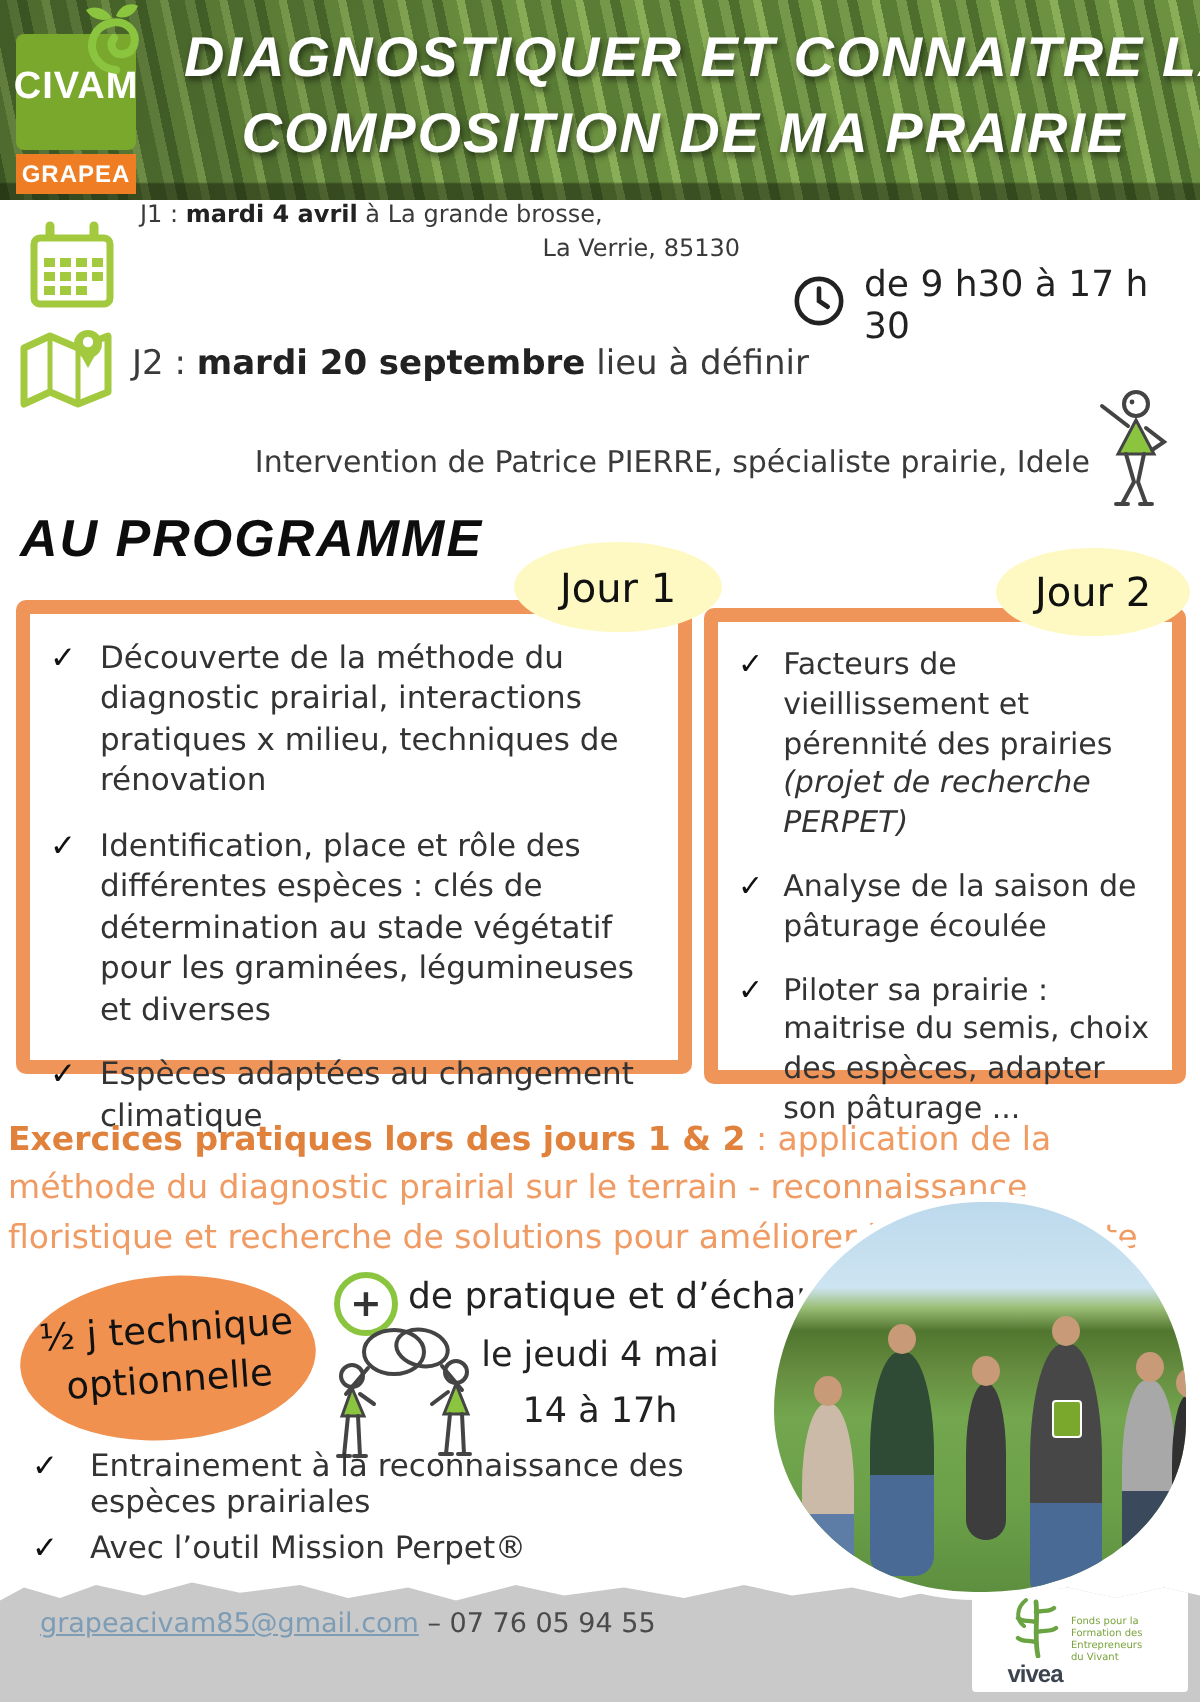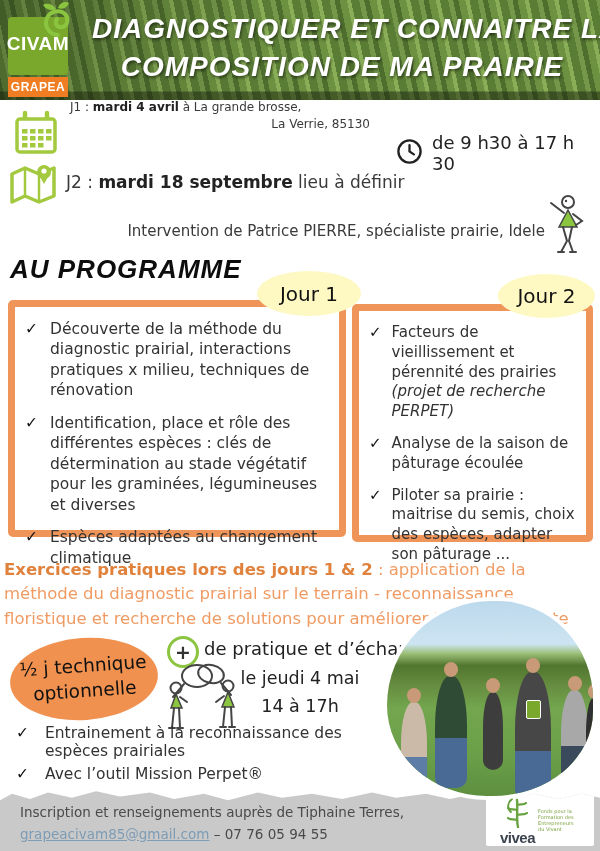--- a/index.html
+++ b/index.html
@@ -86,21 +86,21 @@
   .jacket-badge{position:absolute;left:11px;top:28px;width:13px;height:17px;background:#79a82d;border:1.5px solid #fff;border-radius:2px;}
 
   
   .footer{position:absolute;left:0;top:786px;width:600px;height:65px;background:#c9c9c9;
     clip-path:polygon(0 22%,2% 12%,5% 20%,8% 10%,12% 18%,16% 8%,20% 16%,25% 10%,29% 20%,34% 12%,38% 22%,43% 10%,47% 18%,52% 12%,57% 20%,62% 10%,66% 18%,71% 12%,75% 20%,80% 10%,84% 18%,89% 12%,93% 20%,97% 12%,100% 18%,100% 100%,0 100%);}
   .footer-text{position:absolute;left:20px;top:16px;font-size:13.5px;color:#4a4a4a;line-height:1.6;}
   .email-link{color:#7d9cb5;text-decoration:underline;margin-top:32px;}
   .vivea-card{position:absolute;left:486px;top:8px;width:108px;height:52px;background:#fff;border-radius:2px;z-index:6;
     display:flex;align-items:center;justify-content:center;gap:3px;}
   .vivea-left{display:flex;flex-direction:column;align-items:center;}
-  .vivea-name{font-family:"Liberation Sans",sans-serif;font-weight:900;font-size:15px;color:#3c4450;letter-spacing:-.5px;line-height:.8;}
+  .vivea-name{font-family:"Liberation Sans",sans-serif;font-weight:900;font-size:12px;color:#3c4450;letter-spacing:-.5px;line-height:.8;}
   .vivea-tagline{font-size:5px;color:#7aa33c;width:42px;line-height:1.25;}
 </style>
 </head>
 <body>
 
 <div class="page">
 
   <div class="header">
     <div class="title-wrap">
       <div class="title-line">DIAGNOSTIQUER ET CONNAITRE LA</div>
@@ -147,21 +147,21 @@
   <span class="map-icon">
     <svg width="52" height="44" viewBox="0 0 52 44" fill="none">
       <path d="M4 12 L17 6 L31 12 L46 6 L46 34 L31 40 L17 34 L4 40 Z" fill="#fff" stroke="#a3c93f" stroke-width="3.5" stroke-linejoin="round"></path>
       <path d="M17 6v28 M31 12v28" stroke="#a3c93f" stroke-width="2.5"></path>
       <circle cx="36" cy="10" r="7" fill="#a3c93f"></circle>
       <circle cx="36" cy="9" r="2.6" fill="#fff"></circle>
       <path d="M36 22 L31 13 L41 13 Z" fill="#a3c93f"></path>
     </svg>
   </span>
   <div class="j2">
-    <span>J2 : </span><span class="bold-dark">mardi 18 septembre</span><span> lieu à définir</span>
+    <span>J2 : </span><span class="bold-dark">mardi 20 septembre</span><span> lieu à définir</span>
   </div>
   <div class="hours">
     <span>
       <svg width="27" height="27" viewBox="0 0 28 28" fill="none">
         <circle cx="14" cy="14" r="11.5" stroke="#222" stroke-width="2.4"></circle>
         <path d="M14 7.5 V14 L18.5 17" stroke="#222" stroke-width="2.4" stroke-linecap="round"></path>
       </svg>
     </span>
     <span>de 9 h30 à 17 h 30</span>
   </div>
@@ -269,21 +269,20 @@
     <div class="person p5">
         <span class="head"></span>
       </div>
     <div class="person p6">
         <span class="head"></span>
       </div>
   </div>
 
   <div class="footer">
     <div class="footer-text">
-      <div>Inscription et renseignements auprès de Tiphaine Terres,</div>
       <div><a class="email-link" href="#">grapeacivam85@gmail.com</a><span> – 07 76 05 94 55</span></div>
     </div>
     <div class="vivea-card">
       <div class="vivea-left">
         <span>
           <svg width="30" height="32" viewBox="0 0 30 32" fill="none">
             <path d="M16 31 C14 22 16 12 15 4" stroke="#6aa341" stroke-width="2.4" stroke-linecap="round"></path>
             <path d="M15 9 C19 8 22 9 24 7 M15 14 C11 13 8 14 6 12 M15 19 C19 18 23 19 25 17 M15 24 C11 23 8 24 6 22" stroke="#6aa341" stroke-width="2.2" stroke-linecap="round"></path>
             <path d="M10 3 C5 7 5 13 9 16" stroke="#6aa341" stroke-width="2" stroke-linecap="round"></path>
           </svg>

